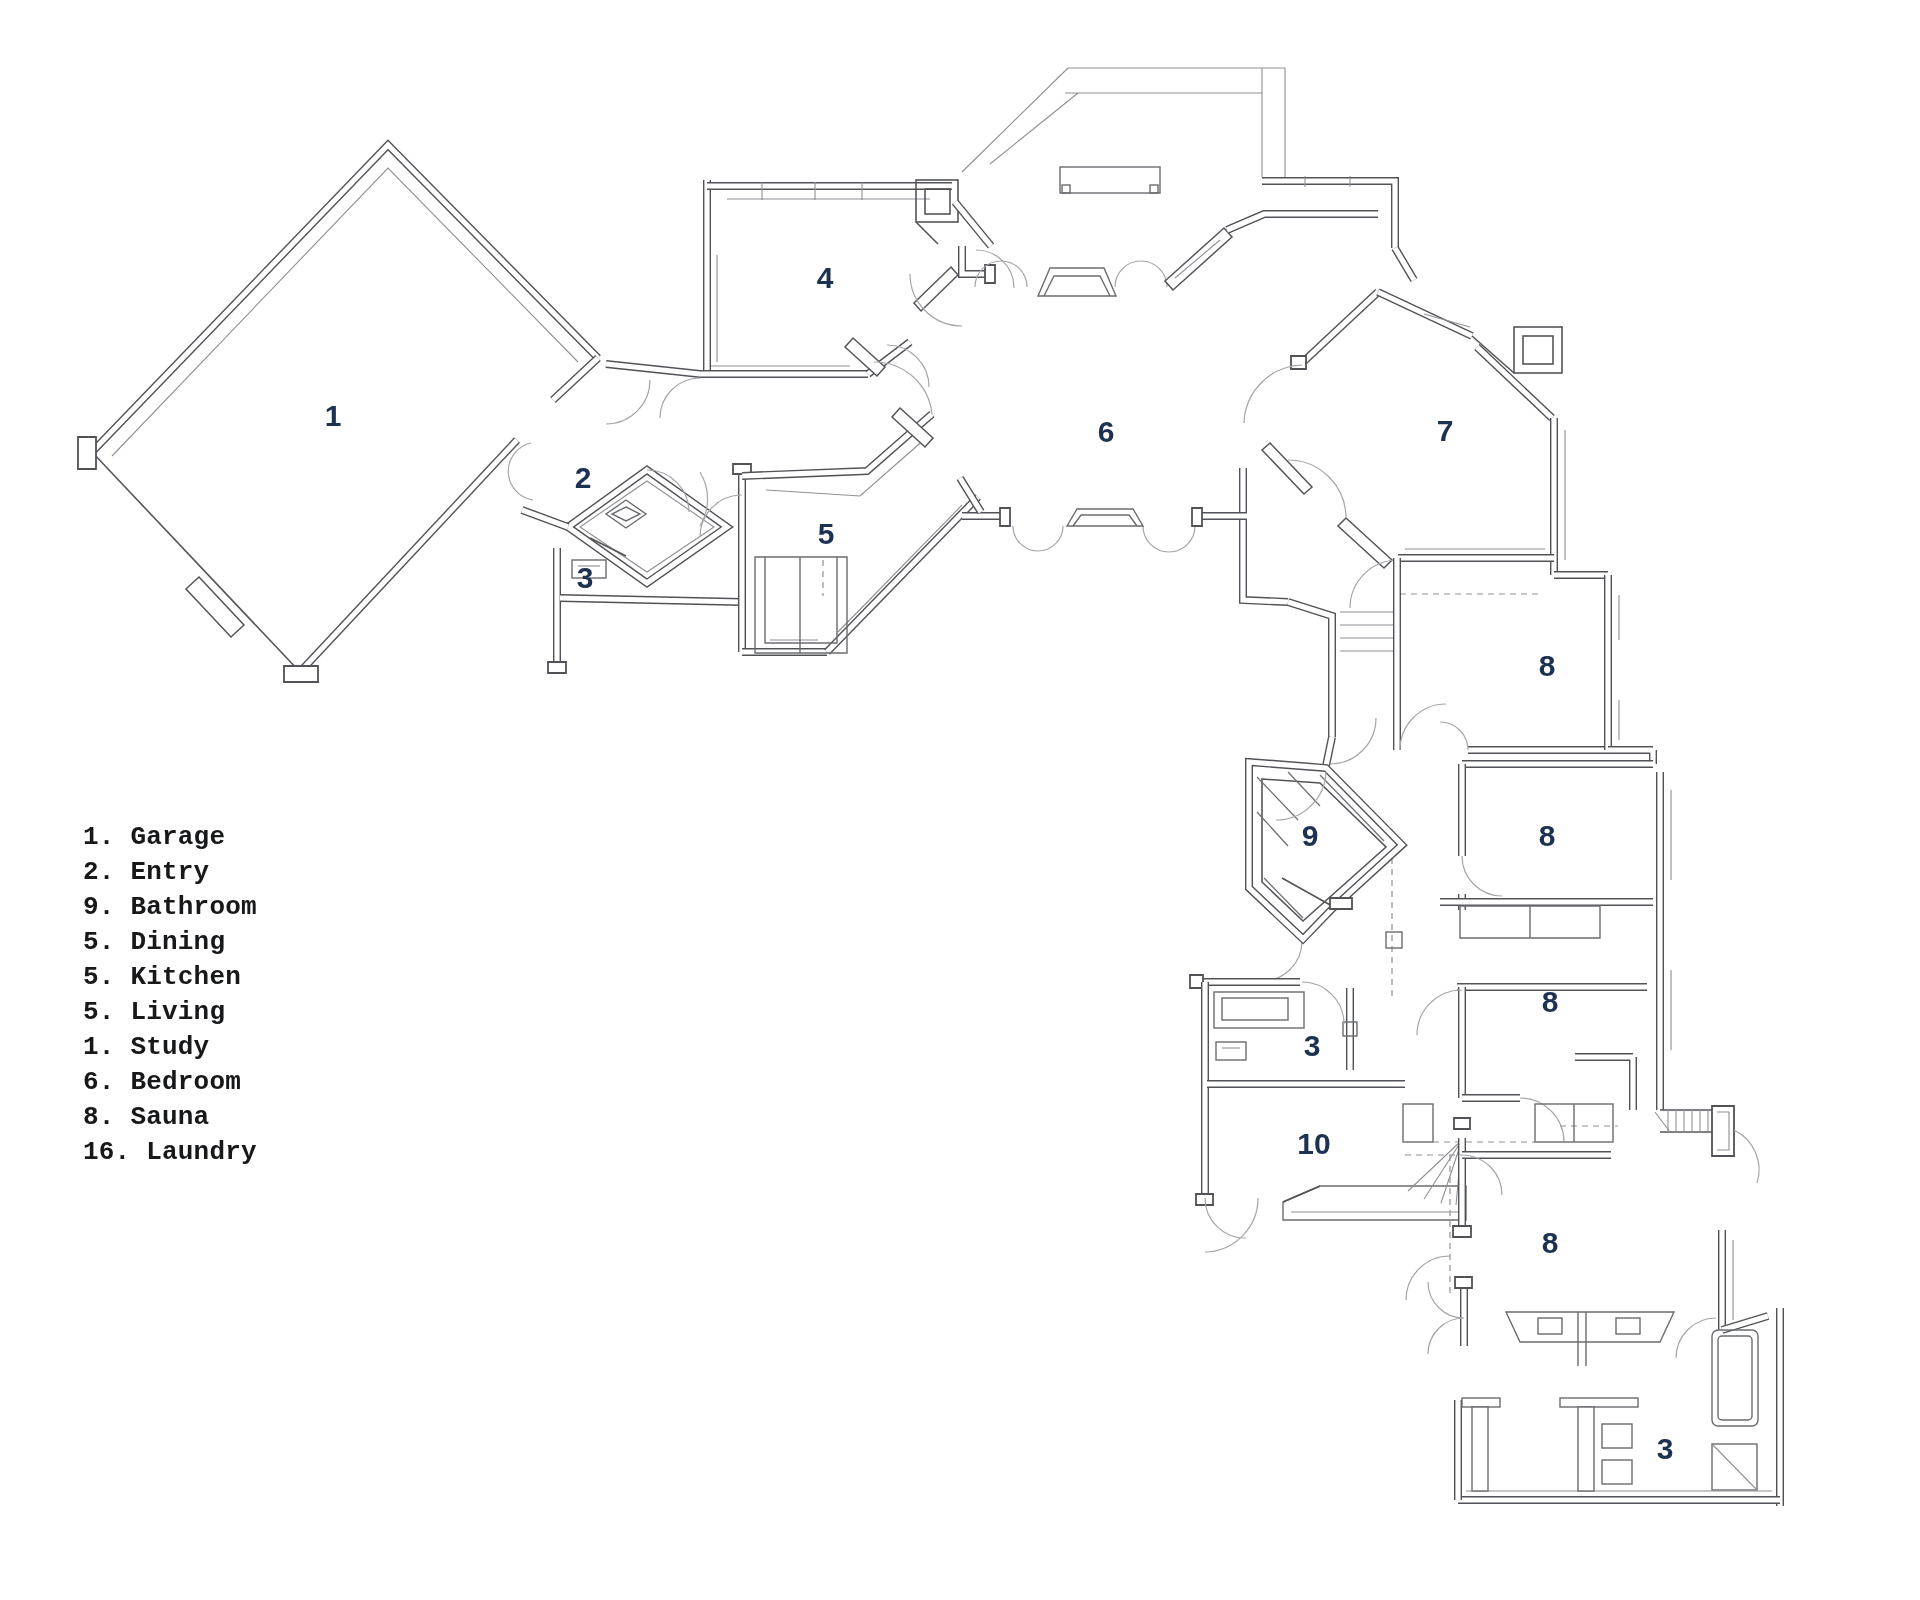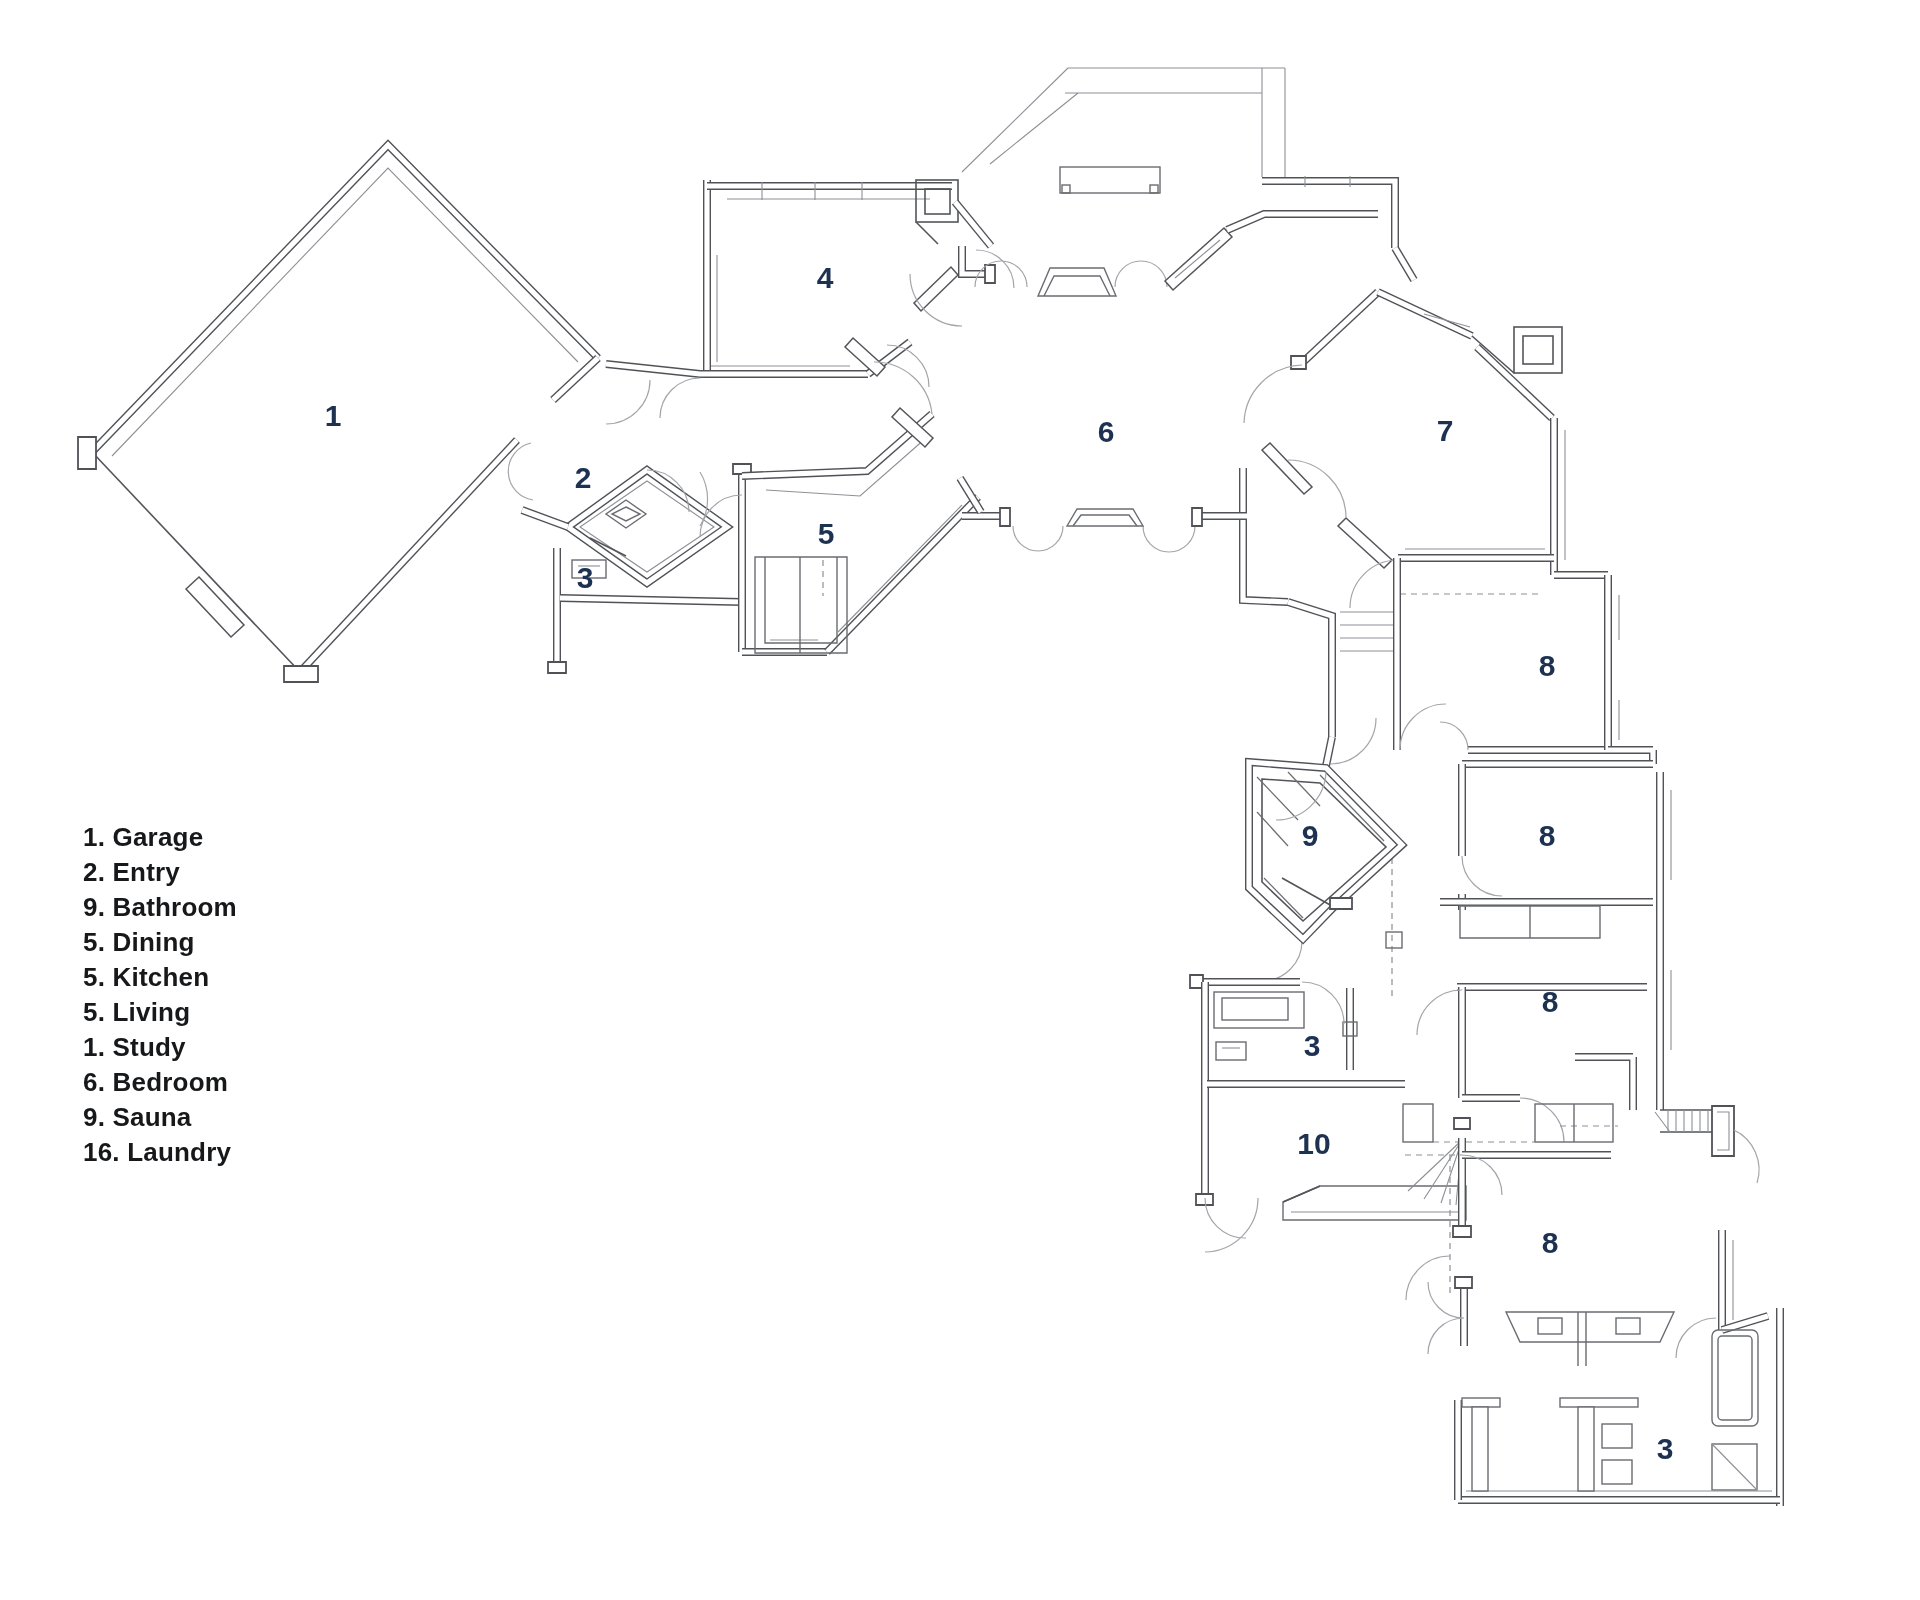--- a/index.html
+++ b/index.html
@@ -14,21 +14,21 @@
   .slf{fill:#ffffff;stroke:#54555a;stroke-width:1.5;}
   .thin{fill:none;stroke:#8e9095;stroke-width:1.1;}
   .arc{fill:none;stroke:#a3a5aa;stroke-width:1.2;}
   .dash{fill:none;stroke:#8e9095;stroke-width:1.2;stroke-dasharray:6 5;}
   .fx{fill:none;stroke:#6a6c71;stroke-width:1.4;}
   .fxf{fill:#ffffff;stroke:#6a6c71;stroke-width:1.4;}
   .hatch{stroke:#6b6d72;stroke-width:1.2;}
   .cap{fill:#ffffff;stroke:#505257;stroke-width:1.8;}
 
   .room-label{font-family:"Liberation Sans",sans-serif;font-size:30px;font-weight:600;fill:#1d3150;}
-  .legend{position:absolute;left:83px;top:820px;color:#17181a;font-size:26px;font-weight:600;line-height:35px;letter-spacing:.2px;}
+  .legend{position:absolute;left:83px;top:820px;color:#17181a;font-size:26px;font-weight:600;line-height:35px;letter-spacing:.2px;font-family:Liberation Mono, monospace;}
   .legend div{white-space:nowrap;}
 </style>
 </head>
 <body>
 
 <div class="plan-wrap">
   <svg width="1920" height="1600" viewBox="0 0 1920 1600">
 
     <g>
       <path class="dw" d="M92,452 L388,145 L598,358"></path>
@@ -357,16 +357,16 @@
 
   <div class="legend">
     <div>1. Garage</div>
     <div>2. Entry</div>
     <div>9. Bathroom</div>
     <div>5. Dining</div>
     <div>5. Kitchen</div>
     <div>5. Living</div>
     <div>1. Study</div>
     <div>6. Bedroom</div>
-    <div>9. Sauna</div>
+    <div>8. Sauna</div>
     <div>16. Laundry</div>
   </div>
 </div>
 
 </body></html>

